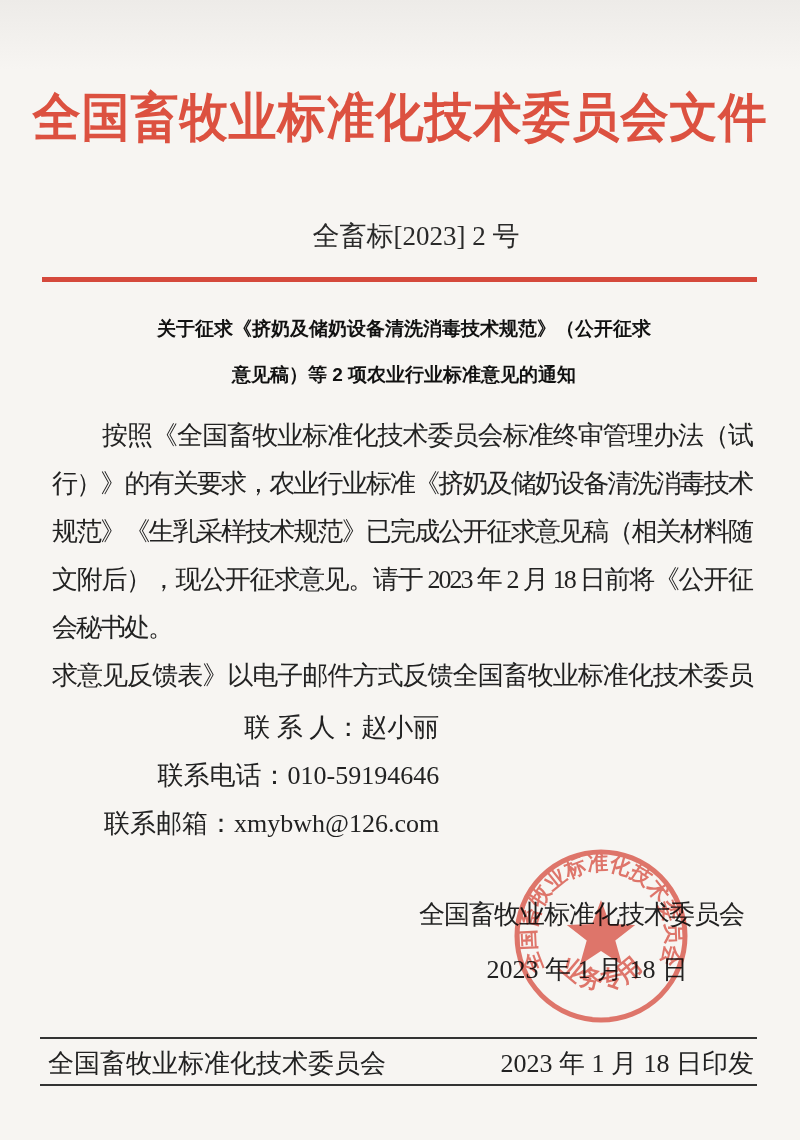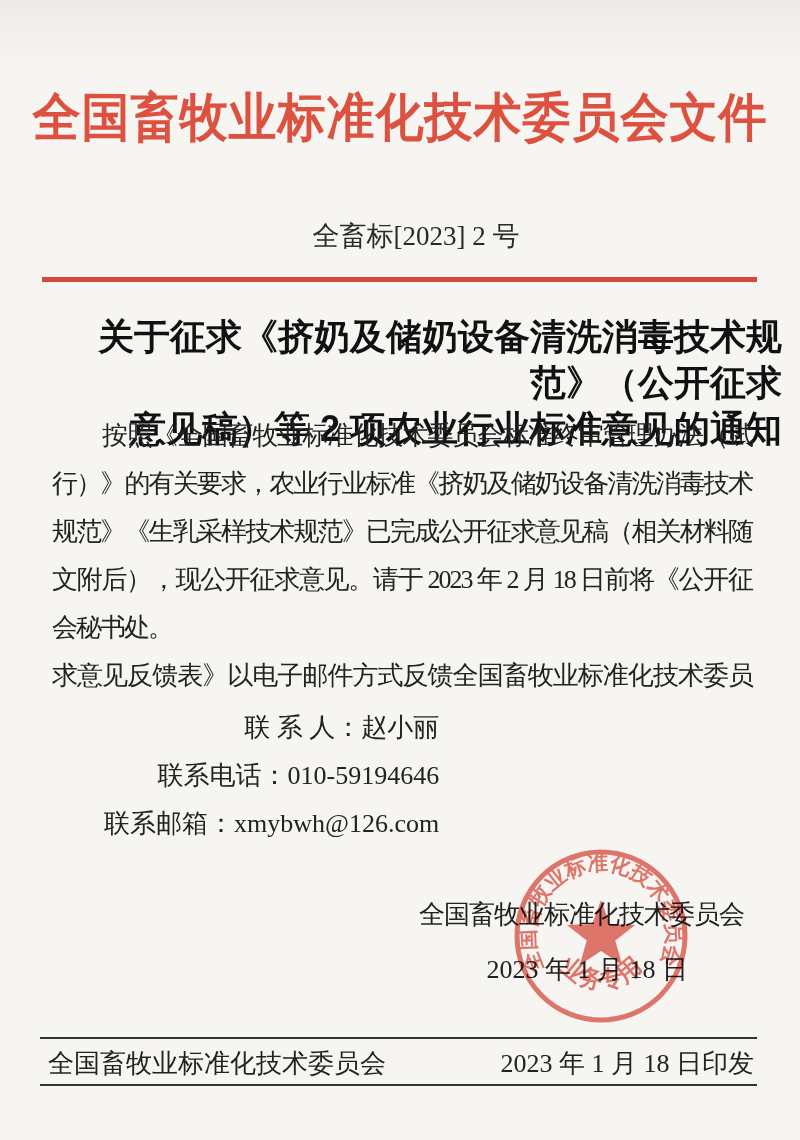--- a/index.html
+++ b/index.html
@@ -31,26 +31,26 @@
     font-size:27px;
     color:#2a2a2a;
     margin-left:16px;
   }
   .red-rule{
     position:absolute;top:277px;left:42px;width:715px;height:5px;
     background:#d5493c;
   }
   .subject{
     position:absolute;top:302px;left:30px;width:740px;
-    text-align:right;
-    font-size:36px;font-weight:bold;
+    text-align:center;
+    font-size:19px;font-weight:bold;
     font-family:"Liberation Sans","DejaVu Sans",sans-serif;
     color:#111;
     line-height:46px;
-    margin:12px;
+    margin:4px;
   }
   .body-text{
     position:absolute;top:412px;left:52px;width:700px;
     font-size:26px;
     letter-spacing:-2px;
     line-height:48px;
     color:#222;
   }
   .body-line{
     text-align:justify;

